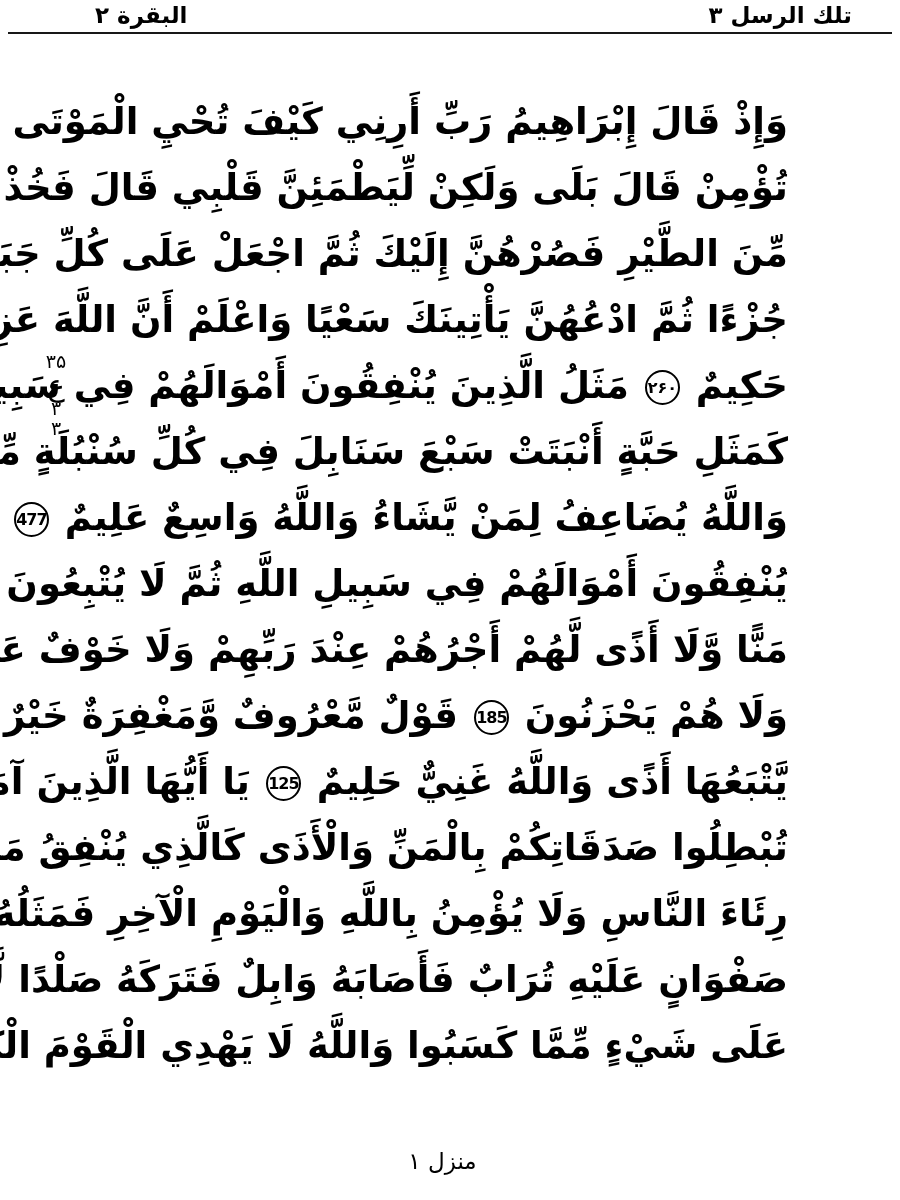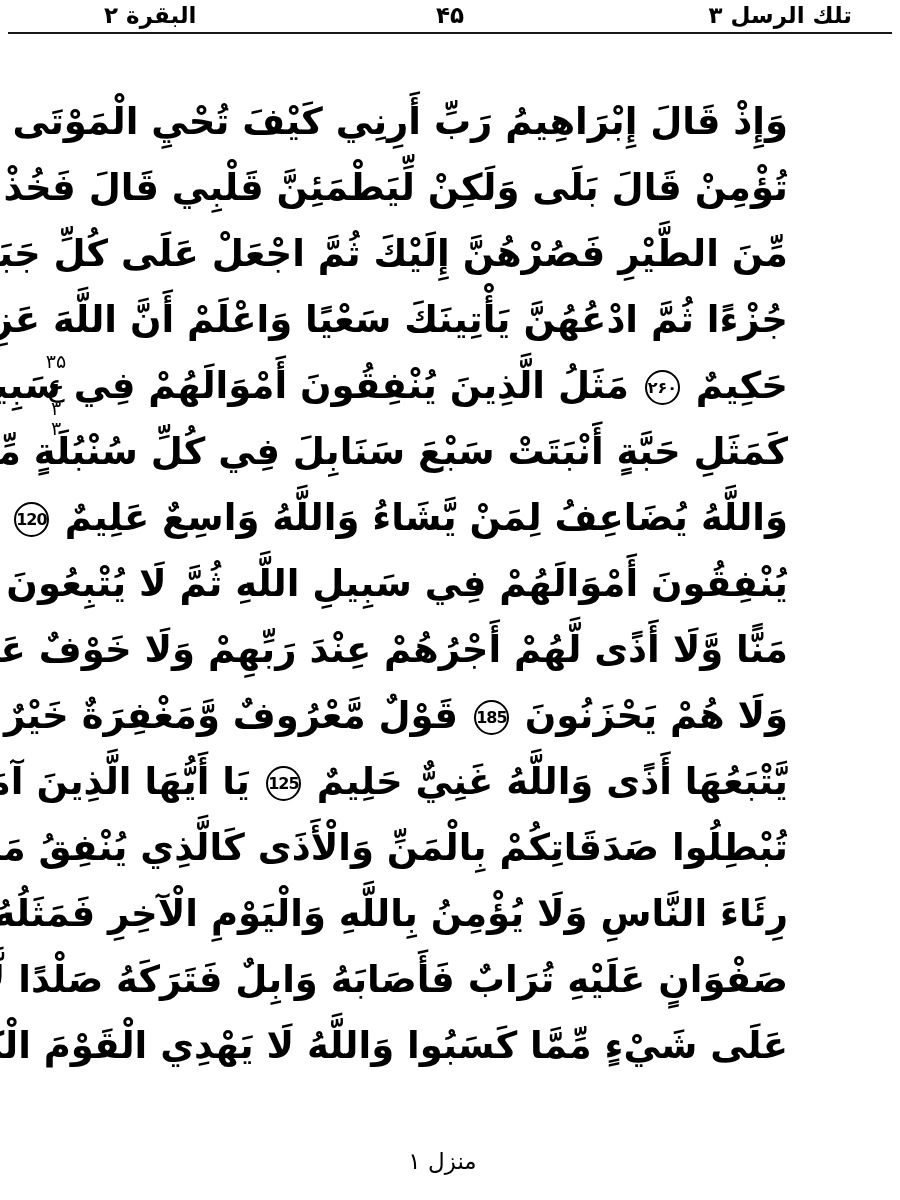--- a/index.html
+++ b/index.html
@@ -27,21 +27,21 @@
   }
   .h-item {
     position: absolute;
     top: 2px;
     font-size: 23px;
     font-weight: bold;
     white-space: nowrap;
   }
   .h-juz   { right: 48px; margin-left: 40px; }
   .h-page  { left: 0; right: 0; text-align: center; }
-  .h-surah { left: 104px; }
+  .h-surah { left: 95px; }
   .header-rule {
     position: absolute;
     top: 32px;
     left: 8px;
     right: 8px;
     height: 2px;
     background: #181818;
   }
   
   .quran-text {
@@ -103,40 +103,39 @@
     font-weight: normal;
   }
 </style>
 </head>
 <body>
 
 <div class="page">
 
   <div class="header">
     <span class="h-item h-juz">تلك الرسل ۳</span>
-    <span class="h-item h-page">۴۵</span>
     <span class="h-item h-surah">البقرة ۲</span>
   </div>
   <div class="header-rule"></div>
 
   <div class="ruku-marker">
     <span class="num">۳۵</span>
     <span class="ain">ع</span>
     <span class="num">۳</span>
     <span class="num">۳</span>
   </div>
 
   <div class="quran-text" dir="rtl">
       <div class="qline"><span>وَإِذْ قَالَ إِبْرَاهِيمُ رَبِّ أَرِنِي كَيْفَ تُحْيِ الْمَوْتَى قَالَ أَوَلَمْ</span></div>
       <div class="qline"><span>تُؤْمِنْ قَالَ بَلَى وَلَكِنْ لِّيَطْمَئِنَّ قَلْبِي قَالَ فَخُذْ أَرْبَعَةً</span></div>
       <div class="qline"><span>مِّنَ الطَّيْرِ فَصُرْهُنَّ إِلَيْكَ ثُمَّ اجْعَلْ عَلَى كُلِّ جَبَلٍ مِّنْهُنَّ</span></div>
       <div class="qline"><span>جُزْءًا ثُمَّ ادْعُهُنَّ يَأْتِينَكَ سَعْيًا وَاعْلَمْ أَنَّ اللَّهَ عَزِيزٌ</span></div>
       <div class="qline"><span>حَكِيمٌ </span><span class="ayah-marker">۲۶۰</span><span> مَثَلُ الَّذِينَ يُنْفِقُونَ أَمْوَالَهُمْ فِي سَبِيلِ اللَّهِ</span></div>
       <div class="qline"><span>كَمَثَلِ حَبَّةٍ أَنْبَتَتْ سَبْعَ سَنَابِلَ فِي كُلِّ سُنْبُلَةٍ مِّائَةُ حَبَّةٍ</span></div>
-      <div class="qline"><span>وَاللَّهُ يُضَاعِفُ لِمَنْ يَّشَاءُ وَاللَّهُ وَاسِعٌ عَلِيمٌ </span><span class="ayah-marker">120</span><span> اَلَّذِينَ</span></div>
+      <div class="qline"><span>وَاللَّهُ يُضَاعِفُ لِمَنْ يَّشَاءُ وَاللَّهُ وَاسِعٌ عَلِيمٌ </span><span class="ayah-marker">477</span><span> اَلَّذِينَ</span></div>
       <div class="qline"><span>يُنْفِقُونَ أَمْوَالَهُمْ فِي سَبِيلِ اللَّهِ ثُمَّ لَا يُتْبِعُونَ مَا أَنْفَقُوا</span></div>
       <div class="qline"><span>مَنًّا وَّلَا أَذًى لَّهُمْ أَجْرُهُمْ عِنْدَ رَبِّهِمْ وَلَا خَوْفٌ عَلَيْهِمْ</span></div>
       <div class="qline"><span>وَلَا هُمْ يَحْزَنُونَ </span><span class="ayah-marker">185</span><span> قَوْلٌ مَّعْرُوفٌ وَّمَغْفِرَةٌ خَيْرٌ مِّنْ صَدَقَةٍ</span></div>
       <div class="qline"><span>يَّتْبَعُهَا أَذًى وَاللَّهُ غَنِيٌّ حَلِيمٌ </span><span class="ayah-marker">125</span><span> يَا أَيُّهَا الَّذِينَ آمَنُوا لَا</span></div>
       <div class="qline"><span>تُبْطِلُوا صَدَقَاتِكُمْ بِالْمَنِّ وَالْأَذَى كَالَّذِي يُنْفِقُ مَالَهُ</span></div>
       <div class="qline"><span>رِئَاءَ النَّاسِ وَلَا يُؤْمِنُ بِاللَّهِ وَالْيَوْمِ الْآخِرِ فَمَثَلُهُ كَمَثَلِ</span></div>
       <div class="qline"><span>صَفْوَانٍ عَلَيْهِ تُرَابٌ فَأَصَابَهُ وَابِلٌ فَتَرَكَهُ صَلْدًا لَّا يَقْدِرُونَ</span></div>
       <div class="qline"><span>عَلَى شَيْءٍ مِّمَّا كَسَبُوا وَاللَّهُ لَا يَهْدِي الْقَوْمَ الْكَافِرِينَ </span></div>
     </div>
 

